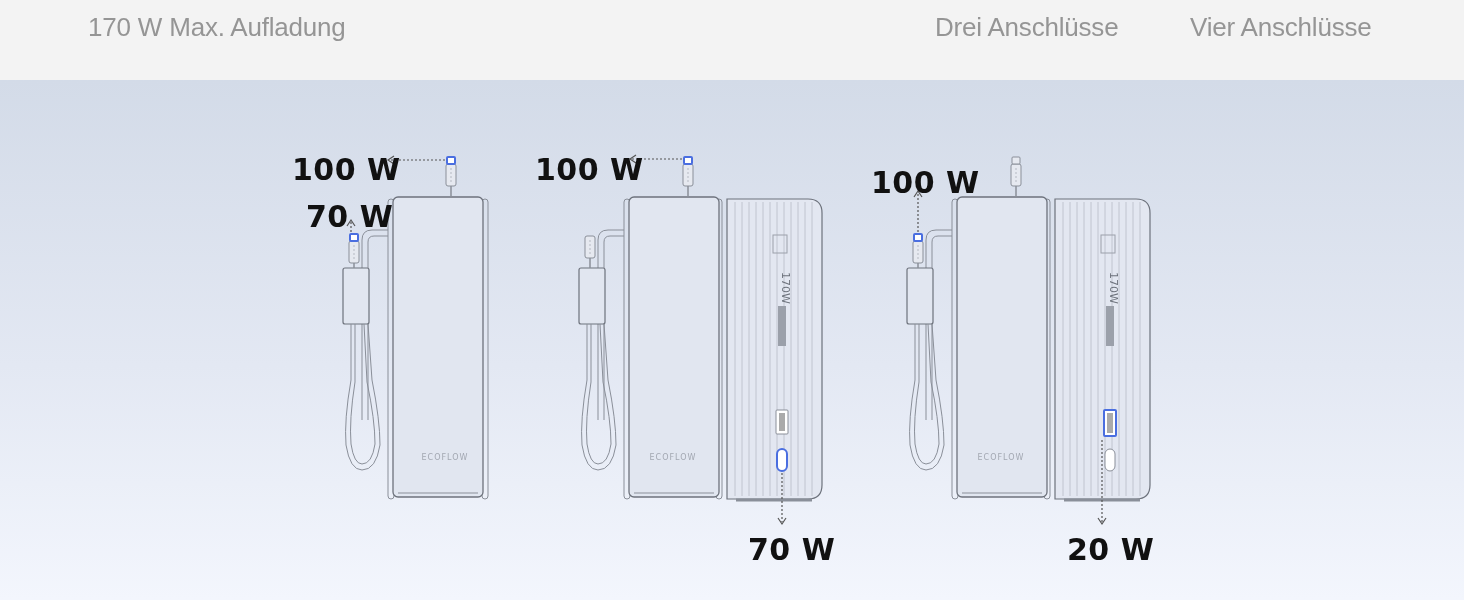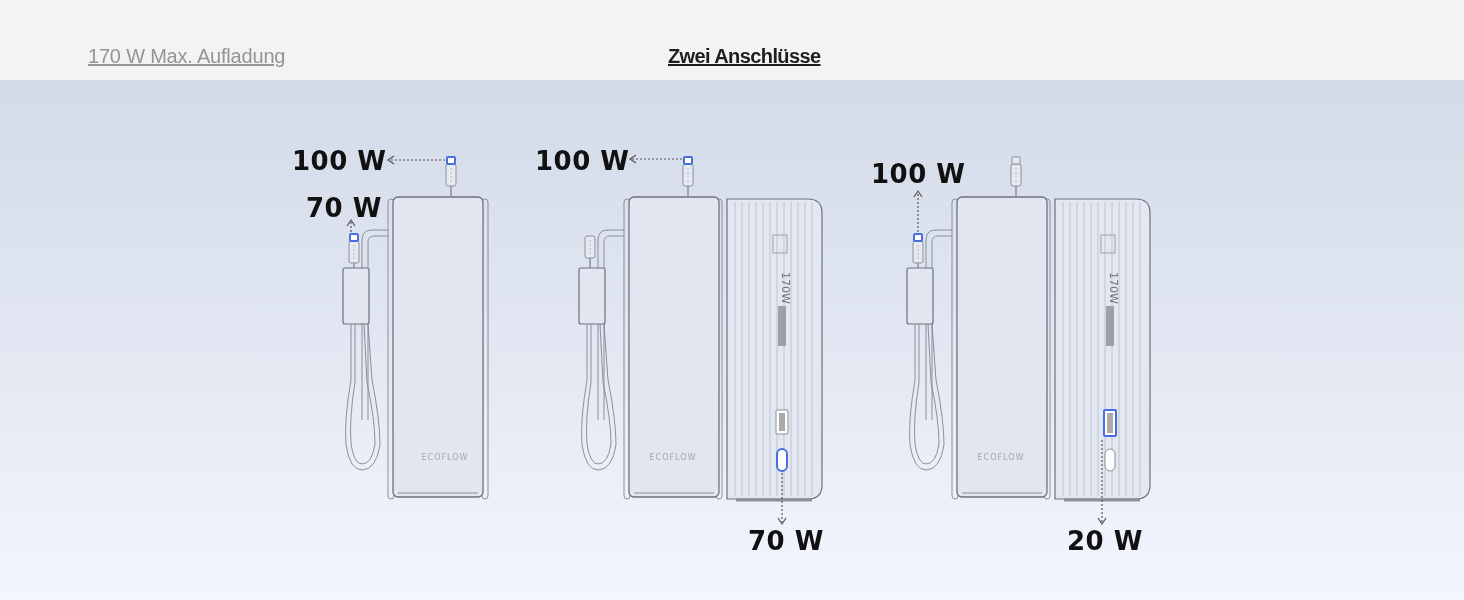--- a/index.html
+++ b/index.html
@@ -4,54 +4,59 @@
 <style>
   * { box-sizing: border-box; margin: 0; padding: 0; }
   html, body { width: 1464px; height: 600px; overflow: hidden; }
   body { font-family: "Liberation Sans", sans-serif; background: #f2f2f2; position: relative; }
 
   .tabbar {
     position: absolute; left: 0; top: 0; width: 1464px; height: 80px;
     background: #f3f3f3;
   }
   .tab {
-    position: absolute; top: 45px; height: 40px;
-    font-size: 20px; color: #959595; cursor: pointer;
-    white-space: nowrap; letter-spacing: -0.2px; text-decoration: underline;
+    position: absolute; top: 12px; height: 40px;
+    font-size: 26px; color: #959595; cursor: pointer;
+    white-space: nowrap; letter-spacing: -0.2px;
   }
   .tab.active { color: #1e1e1e; font-weight: bold; letter-spacing: -0.6px; }
   .tab .underline {
     position: absolute; left: 0; right: 0; top: 36px; height: 3px;
     border-radius: 2px; background: #5b7fdc; display: none;
   }
   .tab.active .underline { display: block; }
 
   .stage {
     position: absolute; left: 0; top: 80px; width: 1464px; height: 520px;
     background: linear-gradient(180deg, #d3dbe8 0%, #e3e8f3 55%, #f3f6fd 100%);
   }
   .stage svg { position: absolute; left: 0; top: 0; }
 
   .wlabel {
     position: absolute; font-family: "DejaVu Sans", sans-serif;
-    font-weight: bold; font-size: 26px; color: #111; letter-spacing: 0.5px;
+    font-weight: bold; font-size: 30px; color: #111; letter-spacing: 0.5px;
     white-space: nowrap;
+    margin-top: 6px;
   }
 </style>
 </head>
 <body>
 
 <div class="tabbar">
   <div class="tab" style="left:88px;">
     <span>170 W Max. Aufladung</span>
     
   </div>
-  <div class="tab active" style="left:668px;">
-    <span>Zwei Anschlüsse</span>
-    <div class="underline"></div>
+  <div class="tab" style="left:935px;">
+    <span>Drei Anschlüsse</span>
+    
+  </div>
+  <div class="tab" style="left:1190px;">
+    <span>Vier Anschlüsse</span>
+    
   </div>
 </div>
 
 <div class="stage">
 
   <svg width="1464" height="520" viewBox="0 80 1464 520">
     <defs>
       <g id="cableplug">
         <rect x="-5" y="0" width="10" height="22" rx="2" fill="#e6e9f0" stroke="#8a8f99" stroke-width="1"></rect>
         <line x1="0" y1="4" x2="0" y2="18" stroke="#b5b9c2" stroke-width="1" stroke-dasharray="2 2"></line>

